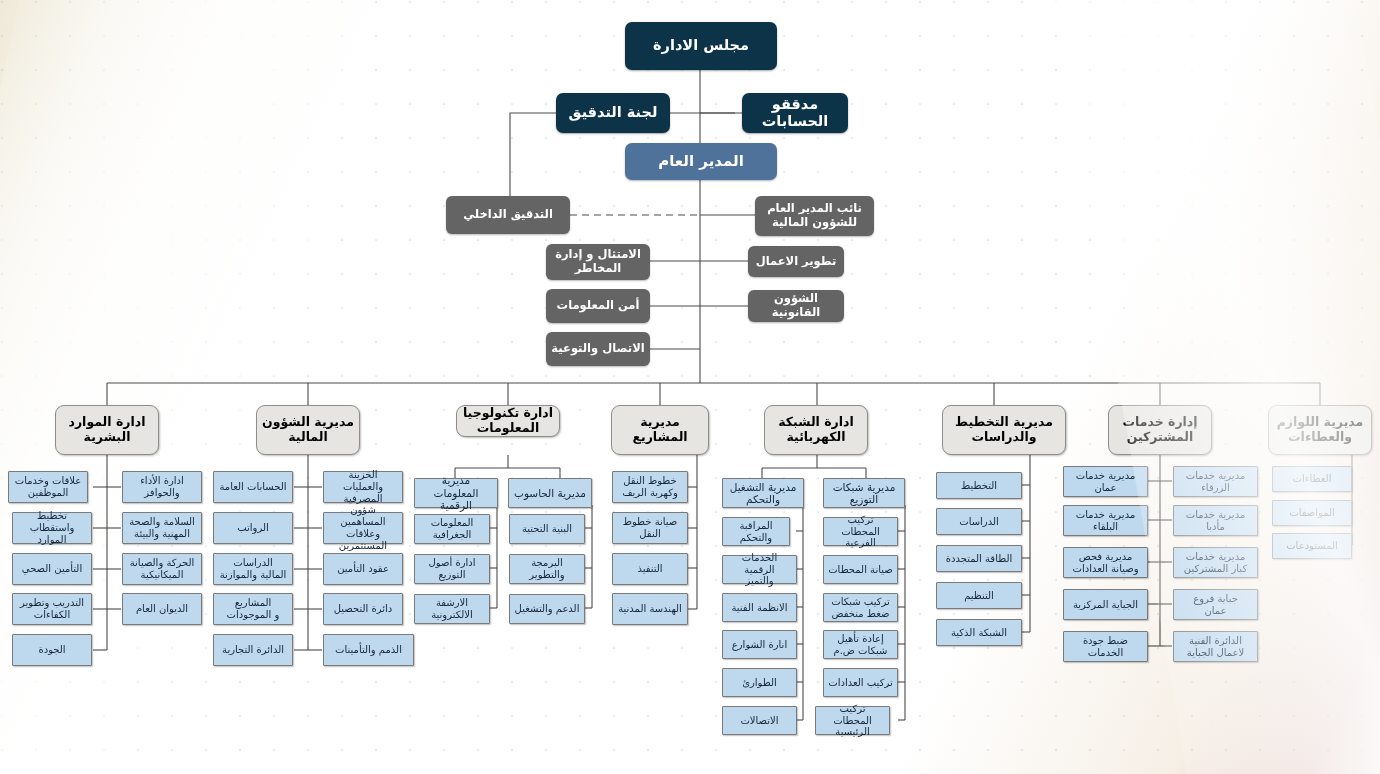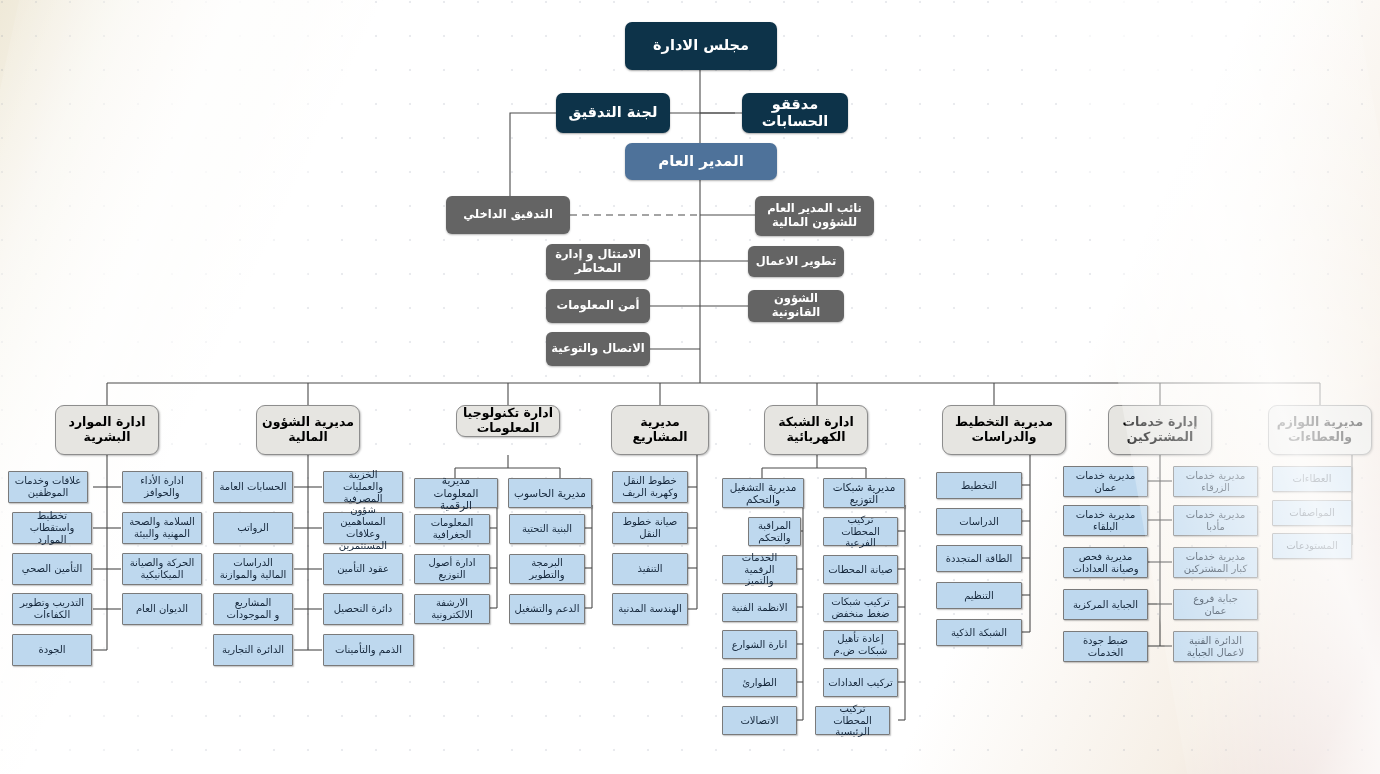--- a/index.html
+++ b/index.html
@@ -279,21 +279,21 @@
     <div class="node n-leaf" style="left:612px;top:512px;width:76px;height:32px;">صيانة خطوط
 النقل</div>
     <div class="node n-leaf" style="left:612px;top:553px;width:76px;height:32px;">التنفيذ</div>
     <div class="node n-leaf" style="left:612px;top:593px;width:76px;height:32px;">الهندسة المدنية</div>
 
     <div class="node n-sub" style="left:722px;top:478px;width:82px;height:30px;">مديرية التشغيل
 والتحكم</div>
     <div class="node n-sub" style="left:823px;top:478px;width:82px;height:30px;">مديرية شبكات
 التوزيع</div>
 
-    <div class="node n-leaf" style="left:722px;top:517px;width:53px;height:29px;margin-left:26px;">المراقبة والتحكم</div>
+    <div class="node n-leaf" style="left:722px;top:517px;width:68px;height:29px;">المراقبة والتحكم</div>
     <div class="node n-leaf" style="left:722px;top:555px;width:75px;height:29px;">الخدمات الرقمية
 والتميز</div>
     <div class="node n-leaf" style="left:722px;top:593px;width:75px;height:29px;">الانظمة الفنية</div>
     <div class="node n-leaf" style="left:722px;top:630px;width:75px;height:29px;">انارة الشوارع</div>
     <div class="node n-leaf" style="left:722px;top:668px;width:75px;height:29px;">الطوارئ</div>
     <div class="node n-leaf" style="left:722px;top:706px;width:75px;height:29px;">الاتصالات</div>
 
     <div class="node n-leaf" style="left:823px;top:517px;width:75px;height:29px;">تركيب المحطات
 الفرعية</div>
     <div class="node n-leaf" style="left:823px;top:555px;width:75px;height:29px;">صيانة المحطات</div>

